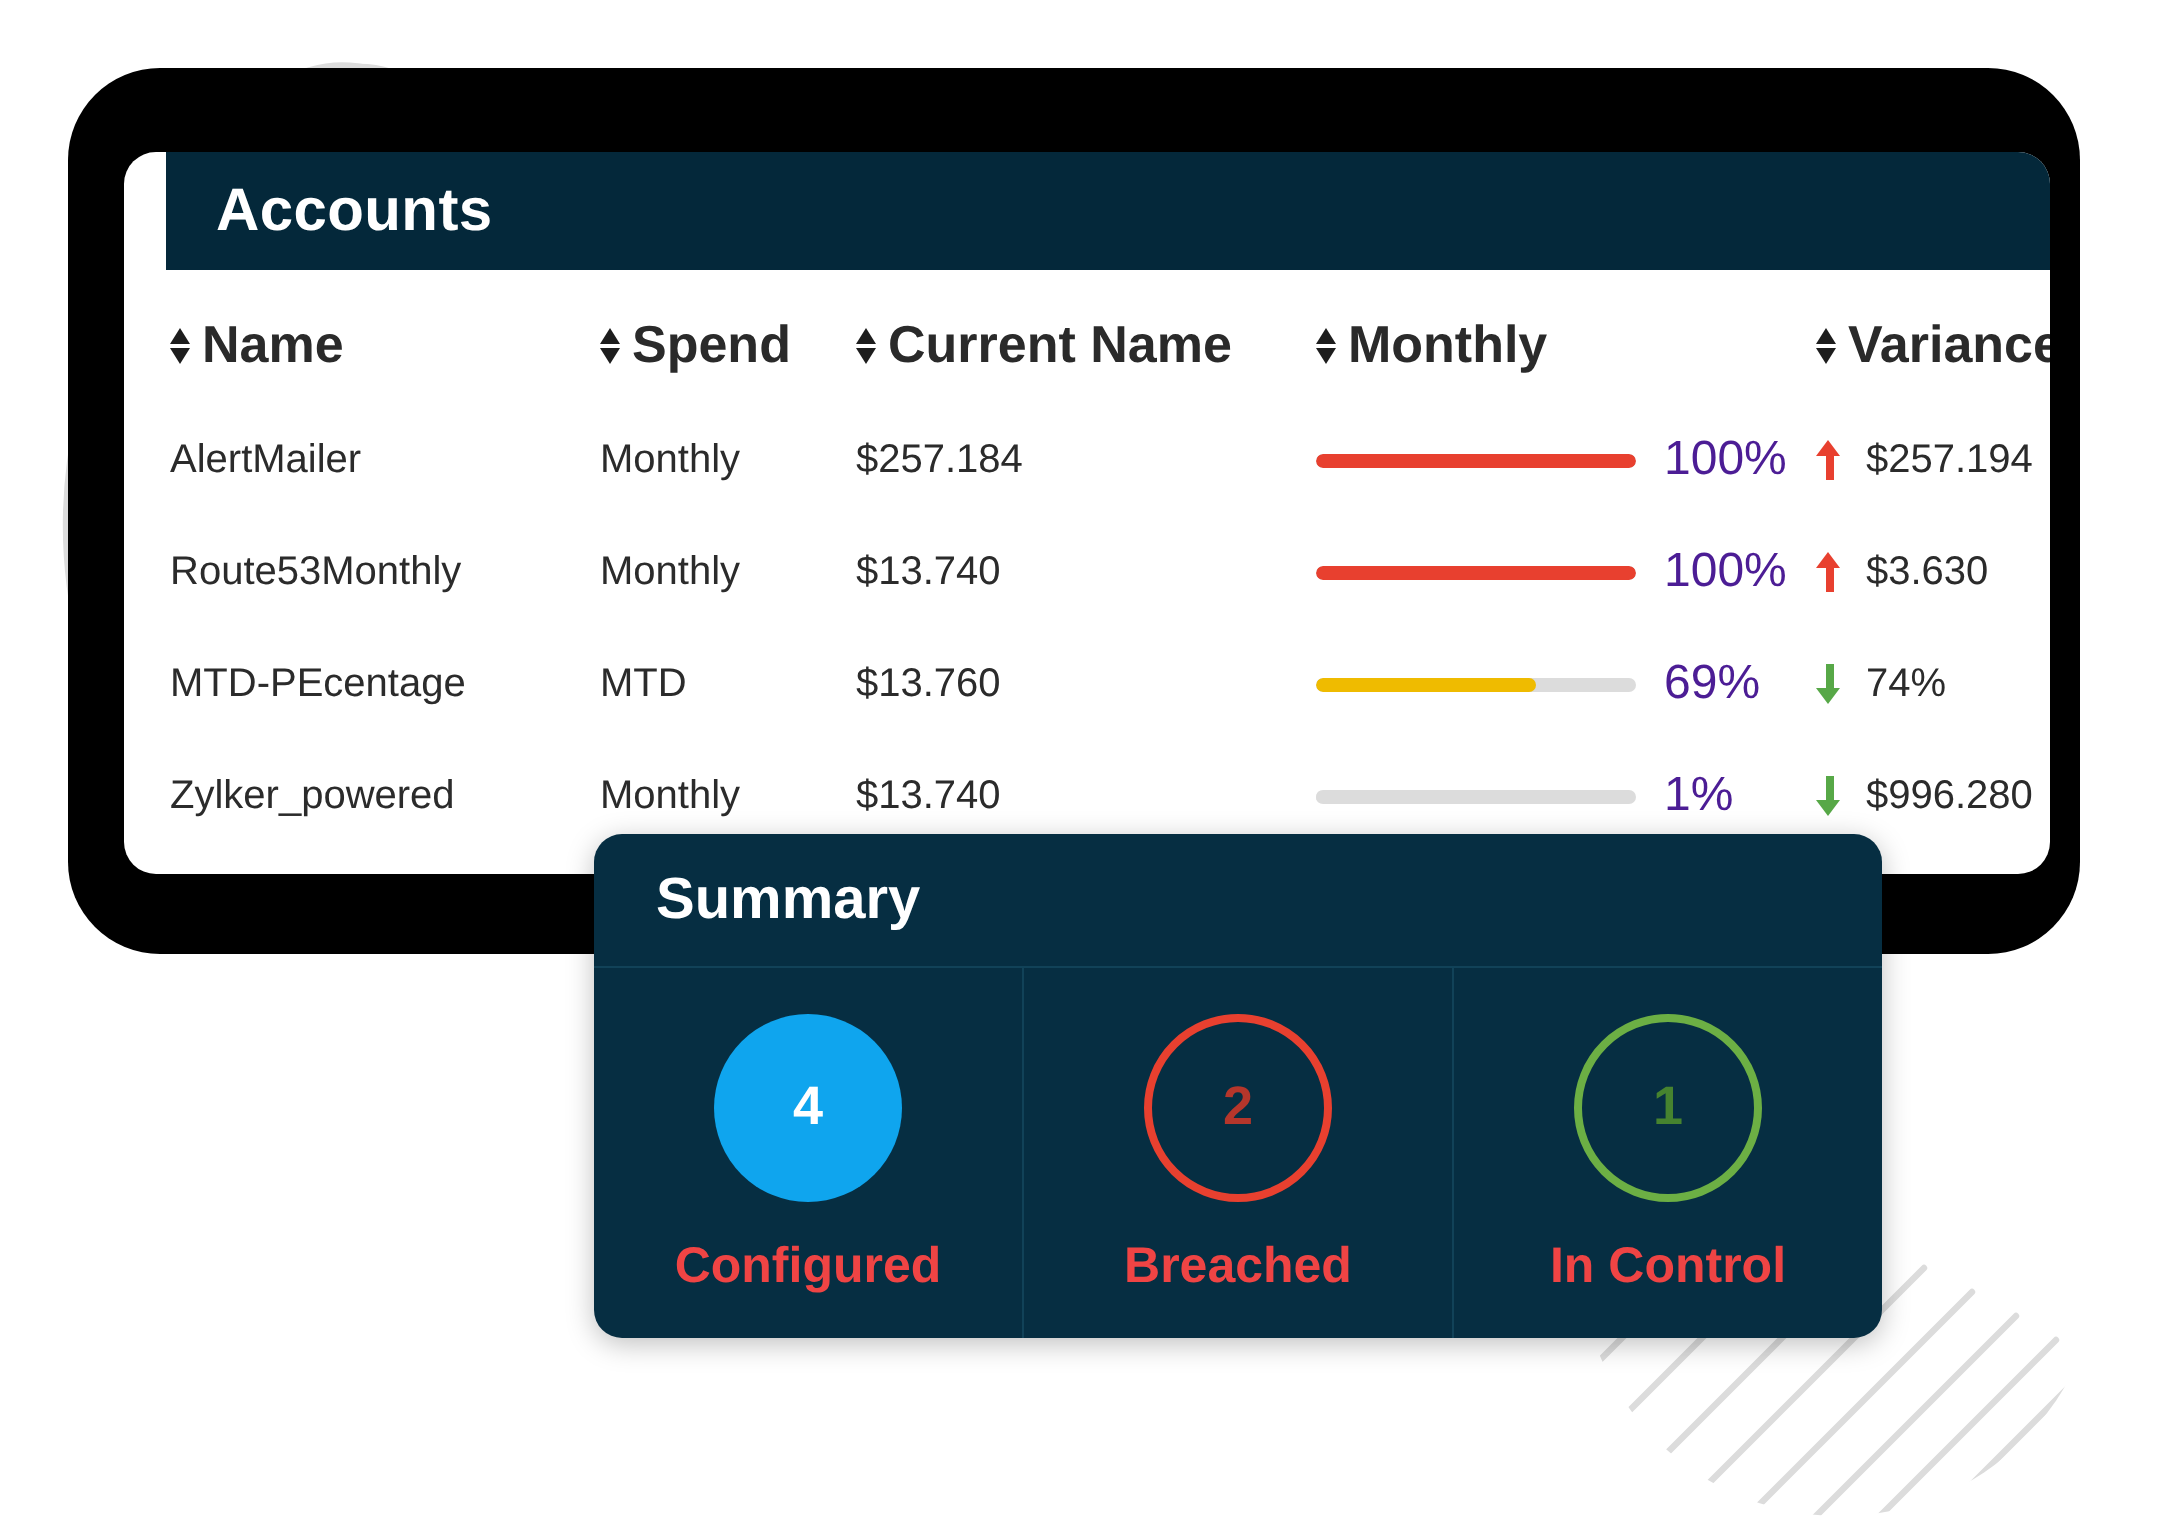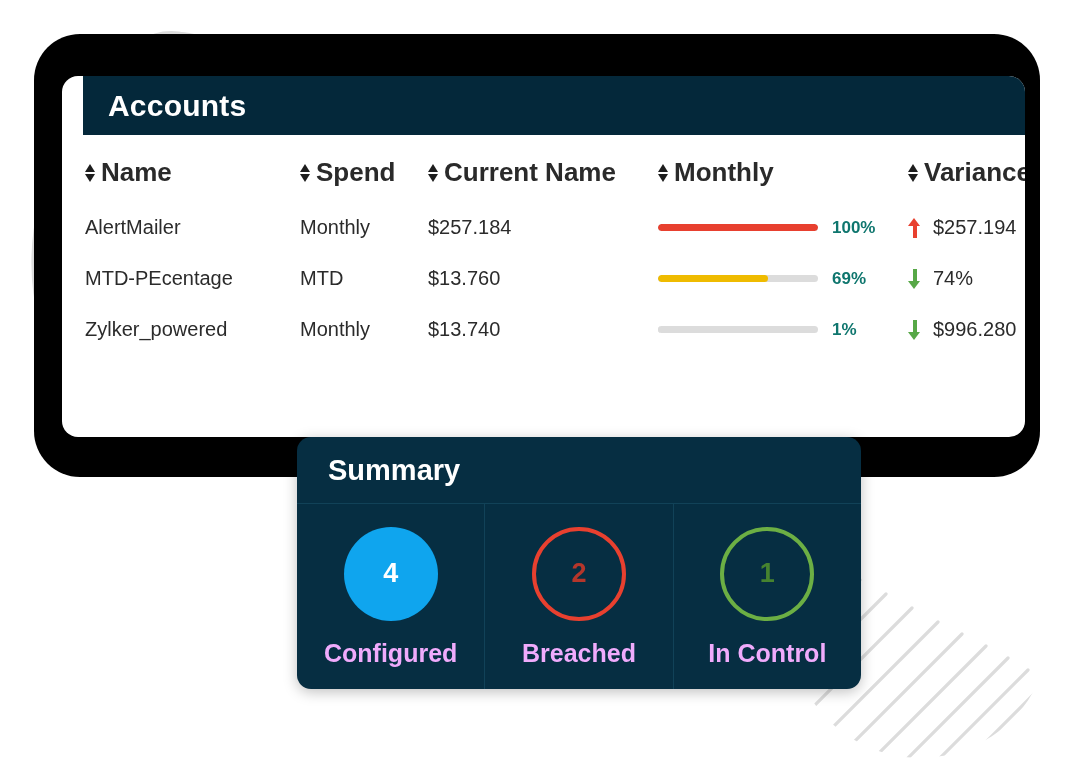--- a/index.html
+++ b/index.html
@@ -95,21 +95,21 @@
 
   
   .prog-wrap{display:flex;align-items:center;gap:14px;}
   .prog-track{
     width:160px;height:7px;
     background:#dcdcdc;
     border-radius:4px;
     overflow:hidden;
   }
   .prog-fill{height:100%;border-radius:4px;}
-  .prog-pct{font-size:17px;color:#0f766e;font-weight:bold;}
+  .prog-pct{font-size:24px;color:#4c1d95;}
 
   
   .var-wrap{display:flex;align-items:center;gap:12px;}
   .arrow{
     display:inline-block;
     width:13px;height:20px;
     position:relative;
   }
   .arrow .shaft{position:absolute;left:4.5px;width:4px;}
   .arrow .head{position:absolute;left:0;width:0;height:0;
@@ -117,22 +117,22 @@
   .arrow.up .shaft{bottom:0;height:13px;}
   .arrow.up .head{top:0;border-bottom:8px solid currentColor;}
   .arrow.up .shaft{background:currentColor;}
   .arrow.down .shaft{top:0;height:13px;background:currentColor;}
   .arrow.down .head{bottom:0;border-top:8px solid currentColor;}
   .var-val{font-size:20px;color:#2b2b2b;}
 
   
   #summary-panel{
     position:absolute;
-    left:297px;top:437px;
-    width:564px;height:252px;
+    left:297px;top:417px;
+    width:644px;height:252px;
     background:#062E42;
     border-radius:14px;
     overflow:hidden;
     box-shadow:0 3px 14px rgba(0,0,0,.25);
   }
   #summary-header{
     height:66px;
     display:flex;align-items:center;
     padding-left:31px;
   }
@@ -154,21 +154,21 @@
   .badge{
     width:94px;height:94px;
     border-radius:50%;
     display:flex;align-items:center;justify-content:center;
     font-size:27px;font-weight:bold;
     box-sizing:border-box;
   }
   .badge.filled{color:#ffffff;}
   .badge.outline{background:transparent;border-width:4px;border-style:solid;}
   .summary-label{
-    color:#f0abfc;font-size:25px;font-weight:bold;
+    color:#ef4444;font-size:25px;font-weight:bold;
   }
 </style>
 </head>
 <body>
 
 <div id="stage">
 
   <svg class="deco" id="deco-fingerprint" viewBox="0 0 260 440">
     <g fill="none" stroke="#DCDCDC" stroke-width="3" stroke-linecap="round">
       <path d="M60 330 C 30 260 38 160 96 96"></path>
@@ -256,20 +256,42 @@
               <div class="var-wrap">
                 <span class="arrow up" style="color: rgb(232, 64, 47);">
                   <span class="shaft"></span>
                   <span class="head"></span>
                 </span>
                 <span class="var-val">$257.194</span>
               </div>
             </td>
           </tr>
           <tr>
+            <td class="col-name">Route53Monthly</td>
+            <td class="col-period">Monthly</td>
+            <td class="col-spend">$13.740</td>
+            <td class="col-progress">
+              <div class="prog-wrap">
+                <div class="prog-track" style="background: rgb(220, 220, 220);">
+                  <div class="prog-fill" style="width: 100%; background: rgb(232, 64, 47);"></div>
+                </div>
+                <span class="prog-pct">100%</span>
+              </div>
+            </td>
+            <td class="col-variance">
+              <div class="var-wrap">
+                <span class="arrow up" style="color: rgb(232, 64, 47);">
+                  <span class="shaft"></span>
+                  <span class="head"></span>
+                </span>
+                <span class="var-val">$3.630</span>
+              </div>
+            </td>
+          </tr>
+          <tr>
             <td class="col-name">MTD-PEcentage</td>
             <td class="col-period">MTD</td>
             <td class="col-spend">$13.760</td>
             <td class="col-progress">
               <div class="prog-wrap">
                 <div class="prog-track" style="background: rgb(220, 220, 220);">
                   <div class="prog-fill" style="width: 69%; background: rgb(239, 187, 0);"></div>
                 </div>
                 <span class="prog-pct">69%</span>
               </div>

